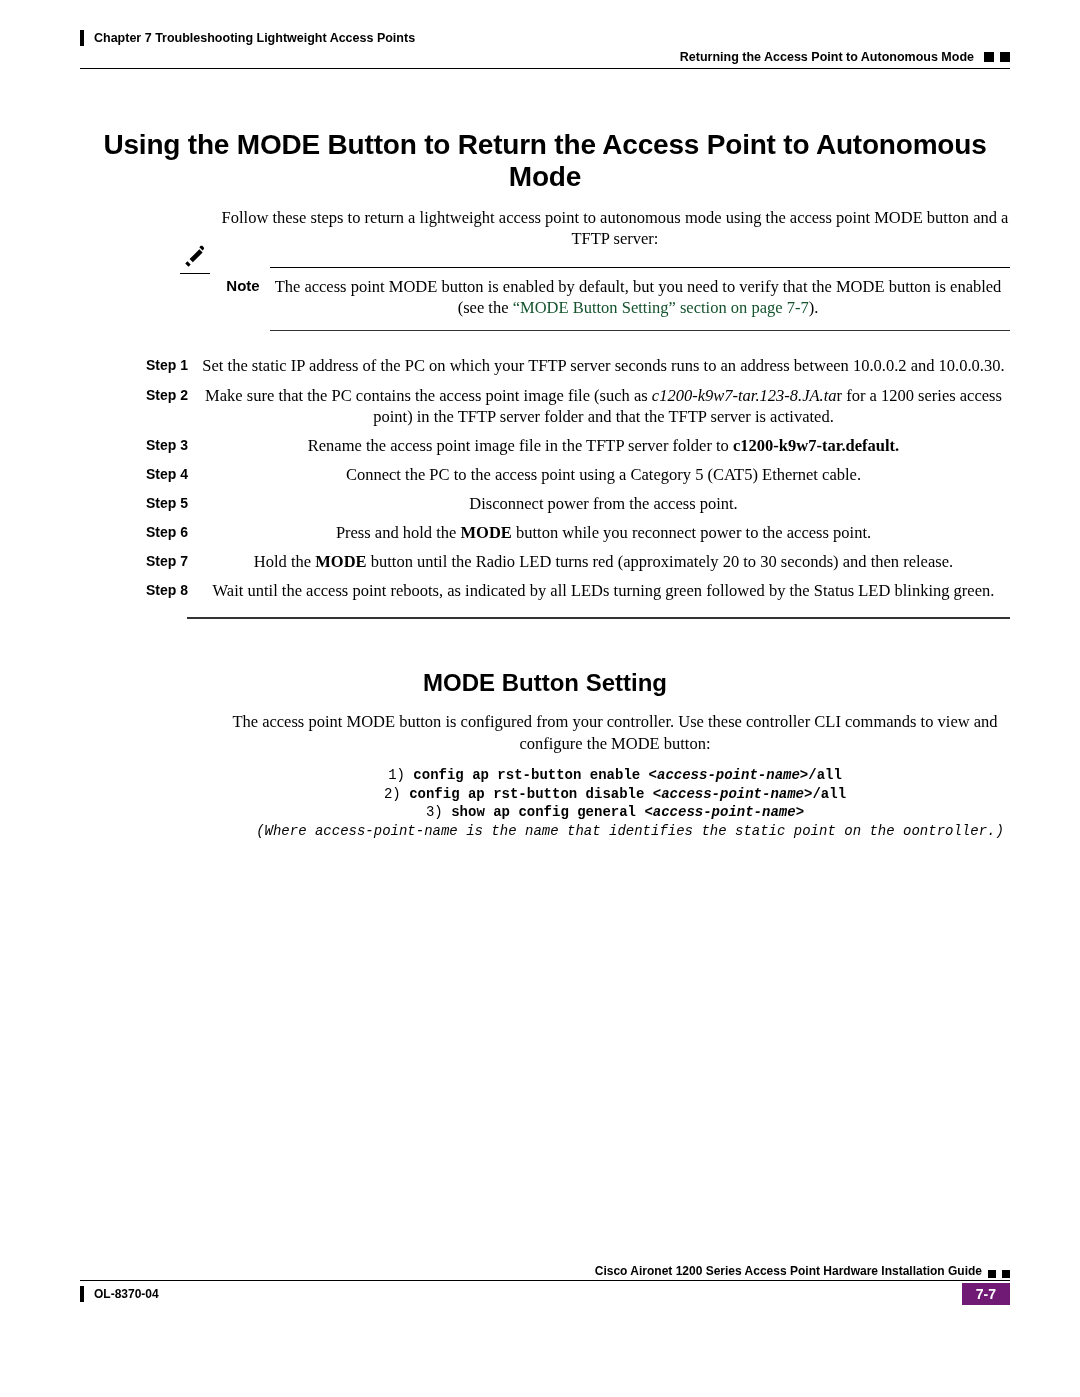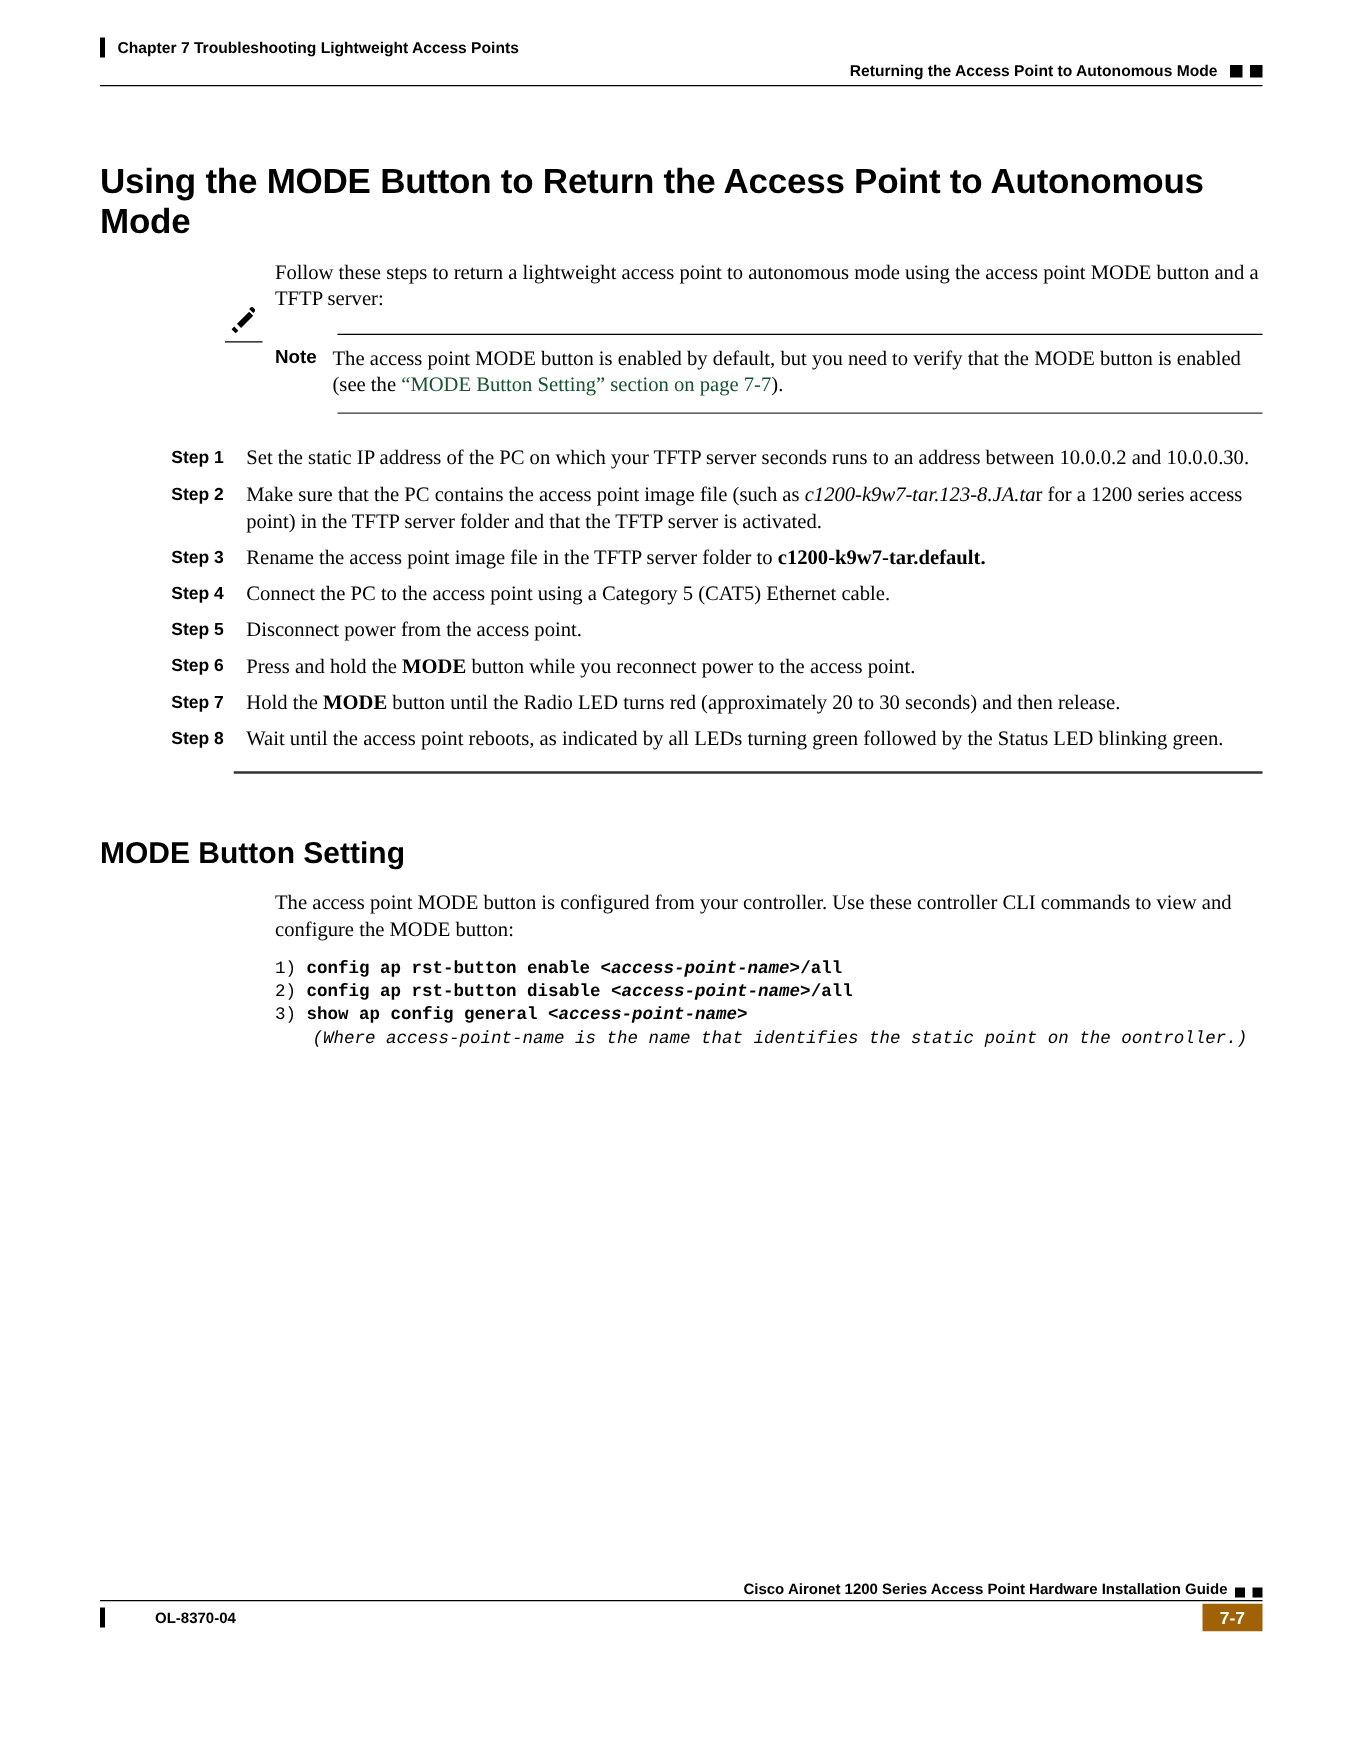--- a/index.html
+++ b/index.html
@@ -9,20 +9,21 @@
     font-family: "Times New Roman", Times, serif;
     color: #000;
     width: 1080px;
   }
   .page {
     position: relative;
     width: 1080px;
     height: 1320px;
     box-sizing: border-box;
     padding: 30px 70px 30px 80px;
+    text-align: center;
   }
   .header-row {
     display: flex;
     align-items: center;
     font-family: Arial, Helvetica, sans-serif;
     font-size: 12.5px;
     font-weight: bold;
     margin-bottom: 4px;
   }
   .header-row .bar {
@@ -184,30 +185,29 @@
     justify-content: space-between;
     align-items: center;
     margin-top: 2px;
   }
   .footer-bottom .left {
     display: flex;
     align-items: center;
     font-family: Arial, Helvetica, sans-serif;
     font-size: 12px;
     font-weight: bold;
-    gap: 30px;
   }
   .footer-bottom .left .bar {
     width: 4px;
     height: 16px;
     background: #000;
     margin-right: 10px;
   }
   .page-num {
-    background: #a16207;
+    background: #701a75;
     color: #fff;
     font-family: Arial, Helvetica, sans-serif;
     font-weight: bold;
     font-size: 14px;
     padding: 3px 14px;
   }
 </style>
 </head>
 <body>
 

